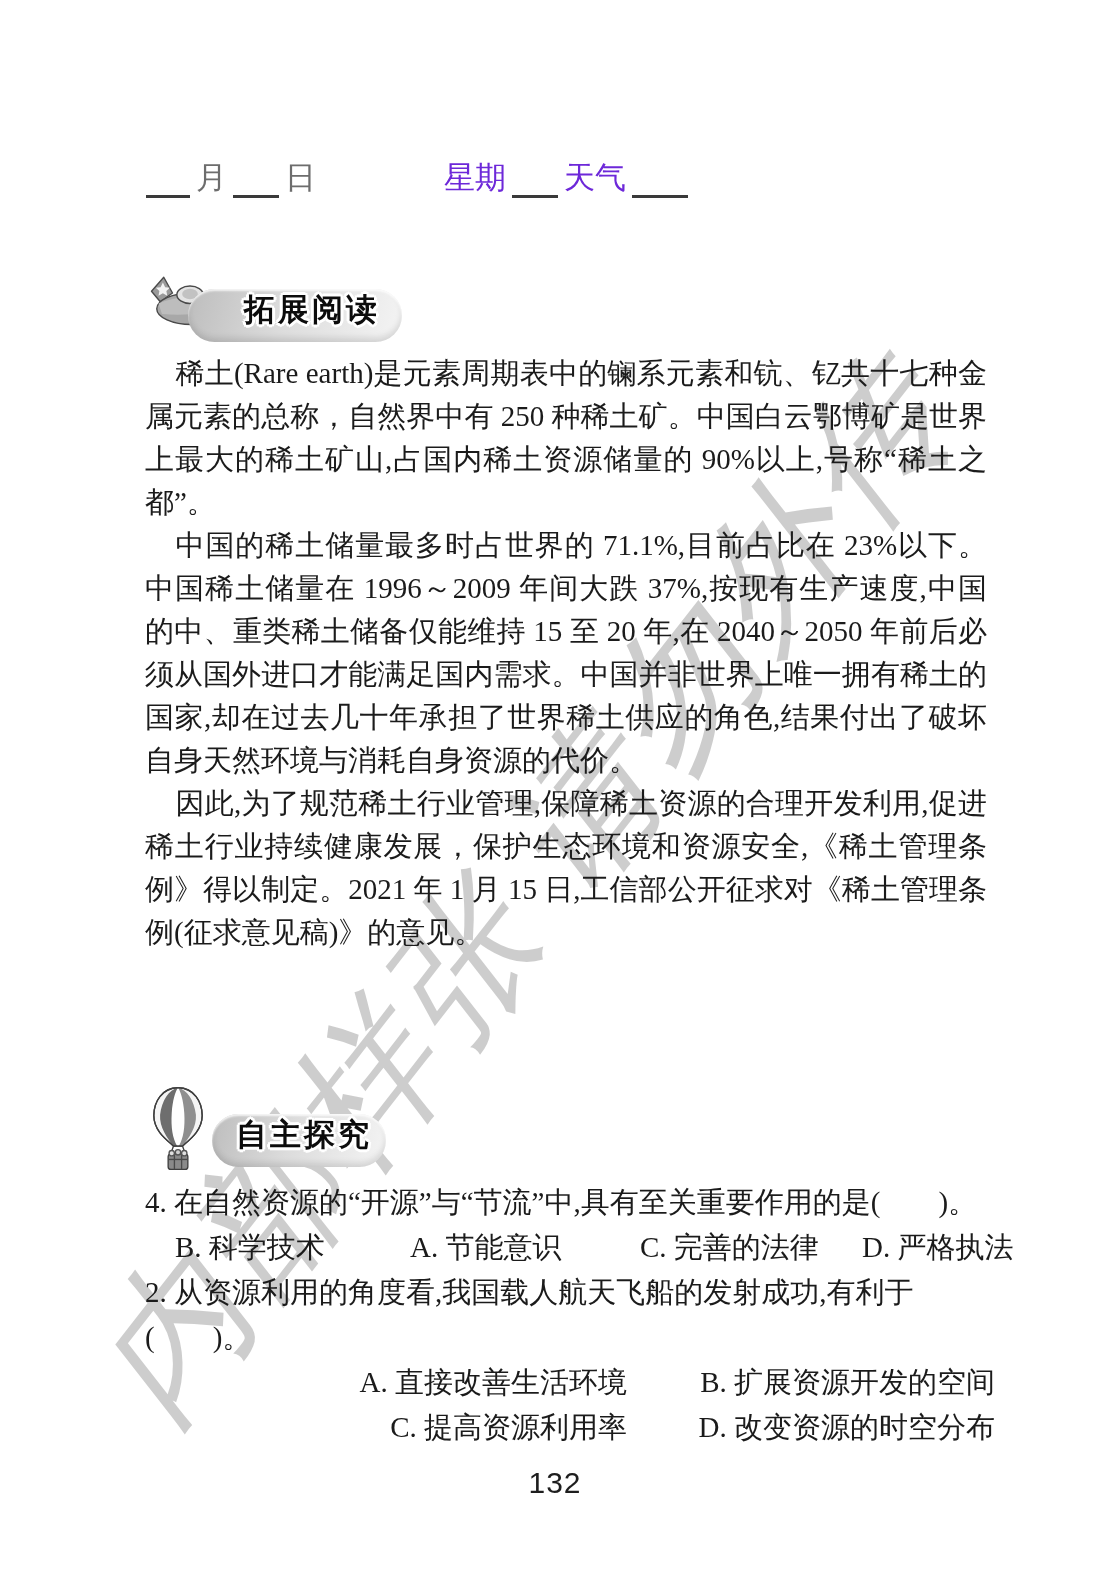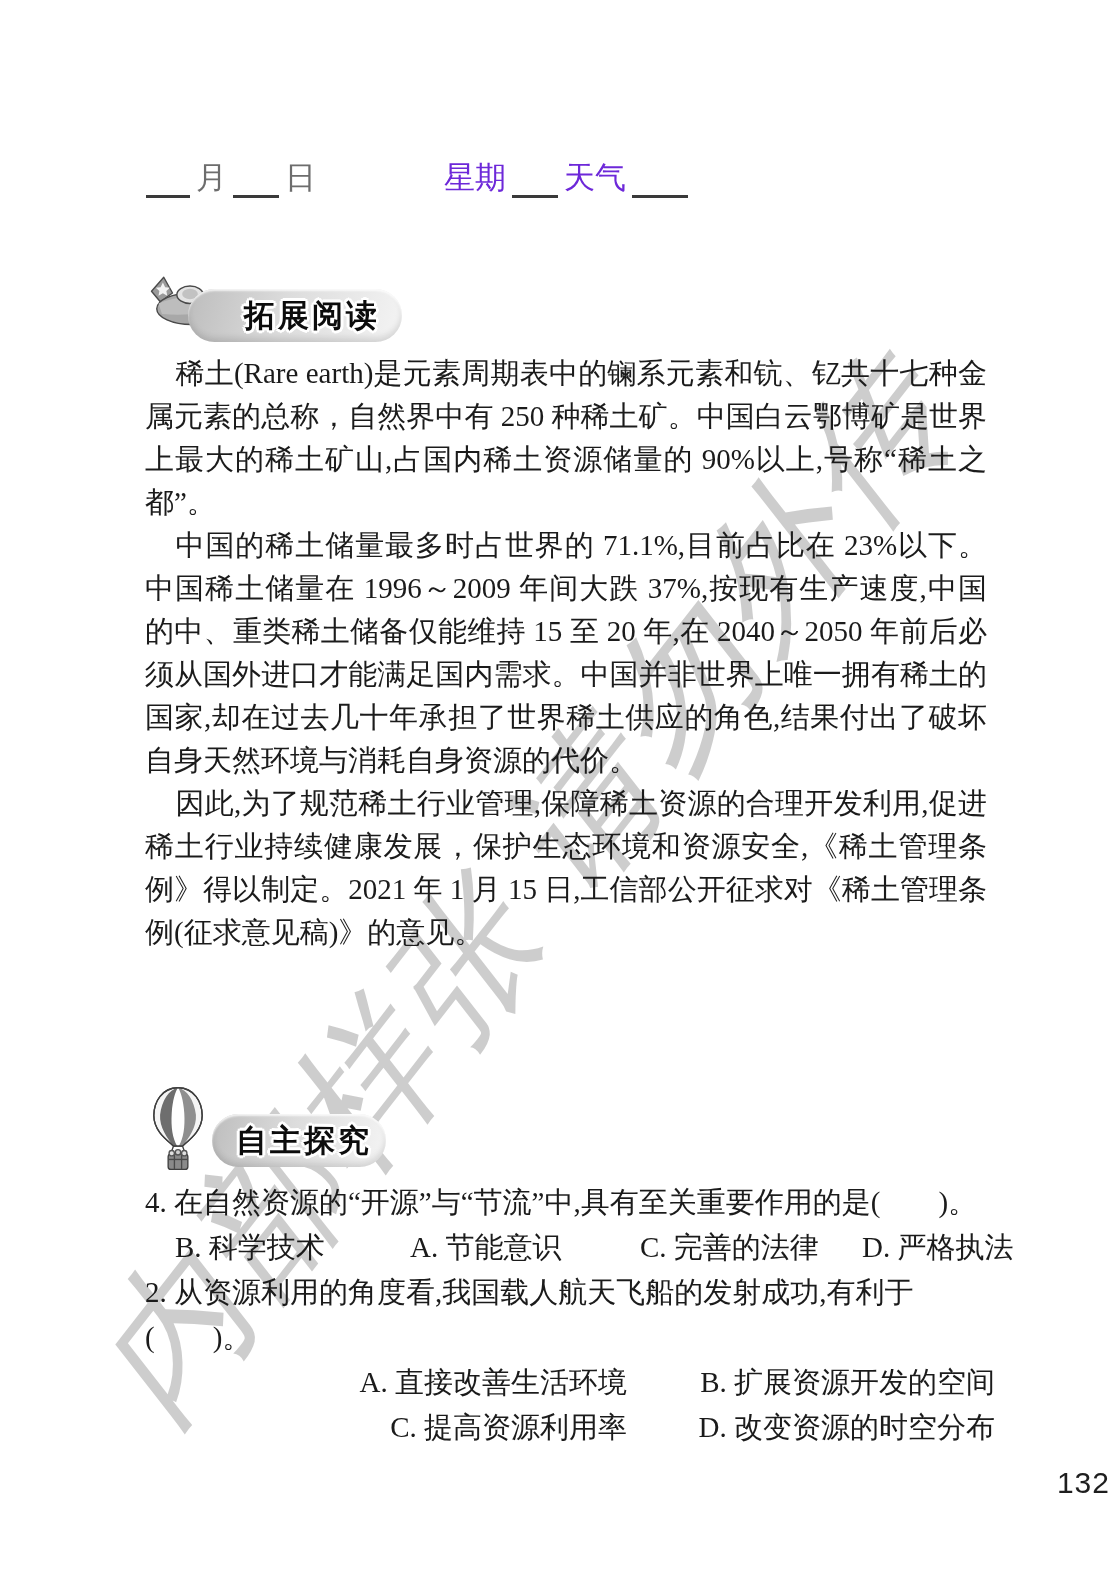--- a/index.html
+++ b/index.html
@@ -49,21 +49,21 @@
   .dlabel.dark{color:#6d28d9;font-weight:400;}
   .date-gap{width:116px;}
 
   
   .badge-pill{
     position:absolute;
     height:53px;
     border-radius:28px;
     background:linear-gradient(105deg,#bdbdbd 0%,#dcdcdc 45%,#f2f2f2 95%);
     box-shadow:inset 0 2px 2px rgba(255,255,255,.8), inset 0 -4px 6px rgba(0,0,0,.12);
-    display:flex;align-items:center;justify-content:center;
+    display:flex;align-items:flex-start;justify-content:center;
   }
   .badge-label{
     font-family:"DejaVu Sans","Liberation Sans",sans-serif;
     font-weight:900;
     font-size:31px;
     letter-spacing:3px;
     color:#0c0c0c;
     text-shadow:
       -2px -2px 0 #fff, 2px -2px 0 #fff, -2px 2px 0 #fff, 2px 2px 0 #fff,
       -3px 0 0 #fff, 3px 0 0 #fff, 0 -3px 0 #fff, 0 3px 0 #fff;
@@ -87,21 +87,21 @@
     font-size:29px;line-height:45px;
   }
   .qstem{margin:0;}
   .opts4{display:grid;grid-template-columns:235px 230px 222px auto;padding-left:30px;}
   .opts2{display:grid;grid-template-columns:452px auto;padding-left:30px;text-align:right;}
   .opt{white-space:nowrap;}
 
   
   .page-number{
     position:absolute;left:0;top:1466px;width:100%;
-    text-align:right;
+    text-align:center;
     font-family:"Liberation Sans","DejaVu Sans",sans-serif;
     font-size:30px;color:#1e1e1e;letter-spacing:1px;
   }
 </style>
 </head>
 <body>
 
 <div class="page">
 
   <div class="watermark">内部样张 请勿外传</div>

